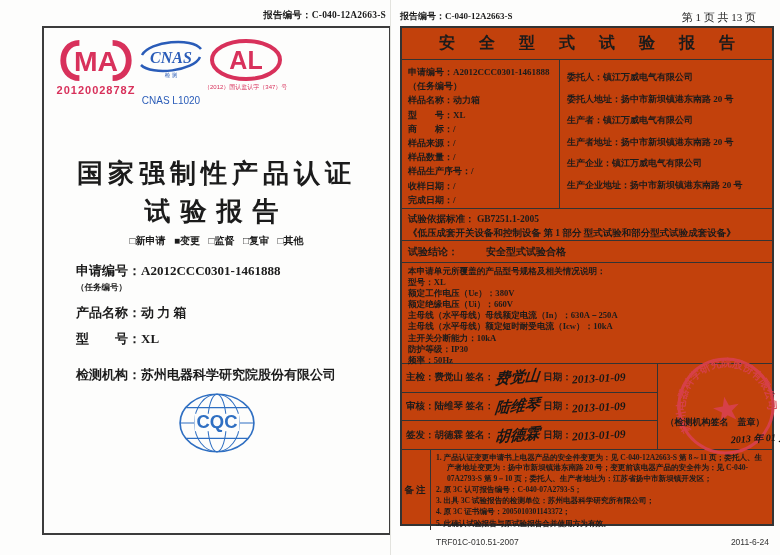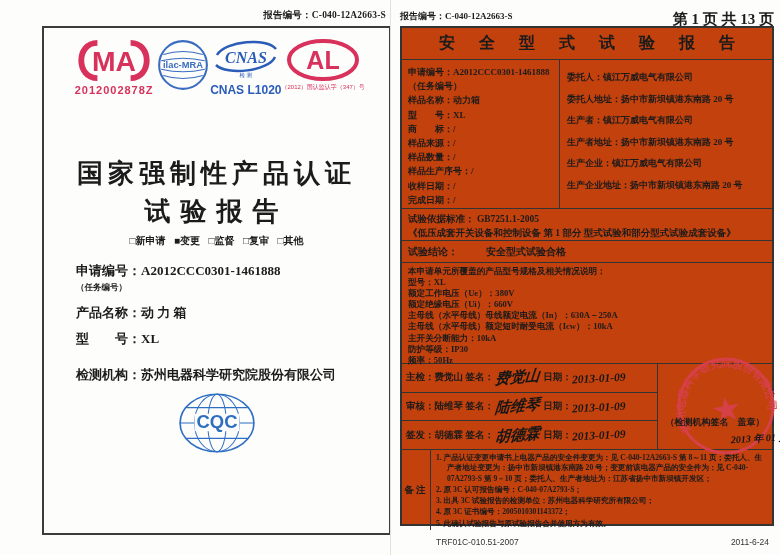--- a/index.html
+++ b/index.html
@@ -8,39 +8,39 @@
     background:#fbfbf8;color:#1b1b1b;
     font-family:"Liberation Serif","DejaVu Serif",serif;
   }
   .page{position:absolute;top:0;height:555px;background:#fdfdfc}
   #leftPage{left:0;width:390px}
   #rightPage{left:390px;width:390px;border-left:1px solid #e3e3de}
 
   
   .l-report{position:absolute;top:9px;right:4px;font-size:9.5px;font-weight:bold;letter-spacing:.2px}
   .l-box{position:absolute;left:42px;top:26px;width:345px;height:505px;border:2px solid #3c3c3c;background:#fdfdfc}
-  .logo-row{position:absolute;top:10px;left:10px;right:6px;display:flex;justify-content:center;align-items:flex-start}
+  .logo-row{position:absolute;top:10px;left:10px;right:6px;display:flex;justify-content:flex-start;align-items:flex-start}
   .logo-stack{display:flex;flex-direction:column;align-items:center}
   .logo-sub-red{color:#d8315b;font-size:11px;font-weight:bold;font-family:"Liberation Sans",sans-serif;letter-spacing:1px;margin-top:1px}
   .logo-sub-red-sm{color:#d8315b;font-size:6px;font-family:"Liberation Sans",sans-serif;margin-top:1px;white-space:nowrap}
-  .logo-sub-blue{color:#2a5cb8;font-size:12px;font-weight:bold;font-family:"Liberation Sans",sans-serif;margin-top:4px}
+  .logo-sub-blue{color:#2a5cb8;font-size:10px;font-weight:normal;font-family:"Liberation Sans",sans-serif;margin-top:16px}
   .logo-mini-blue{color:#2a5cb8;font-size:5.5px;font-family:"Liberation Sans",sans-serif;margin-top:-2px}
   .l-title1{position:absolute;top:128px;width:100%;text-align:center;font-size:26px;letter-spacing:5px;font-weight:600}
   .l-title2{position:absolute;top:166px;width:100%;text-align:center;font-size:26px;letter-spacing:10px;font-weight:600}
   .l-checks{position:absolute;top:206px;width:100%;text-align:center;font-size:10px;font-weight:bold}
   .l-checks span{margin:0 3px}
   .l-fields{position:absolute;top:234px;left:32px;right:8px;font-size:13px;font-weight:bold}
   .f-note{font-size:8.5px;margin:2px 0 10px}
   .f-gap1{margin-bottom:8px}
   .f-gap2{margin-bottom:18px}
   .l-cqc{position:absolute;top:364px;width:100%;display:flex;justify-content:center}
 
   
   .r-report{position:absolute;top:10px;left:9px;font-size:9px;font-weight:bold}
-  .r-page-no{position:absolute;top:10px;right:7px;font-size:15px;font-weight:bold}
+  .r-page-no{position:absolute;top:10px;right:25px;font-size:11px;font-weight:normal}
   .r-box{position:absolute;left:9px;top:26px;width:374px;height:500px;border:2px solid #333;background:#c2410c;
          display:flex;flex-direction:column;box-sizing:border-box}
   .r-title{height:31px;min-height:31px;border-bottom:1.5px solid #333;display:flex;align-items:center;justify-content:center;
            font-size:16px;font-weight:bold;letter-spacing:10px;text-indent:10px}
   .r-info{height:148px;min-height:148px;display:flex;border-bottom:1.5px solid #333;font-size:9px;font-weight:bold}
   .r-info-l{width:158px;border-right:1.5px solid #333;padding:5px 3px 0 6px;line-height:14.2px;box-sizing:border-box}
   .r-info-r{flex:1;padding:7px 4px 0 7px;line-height:21.5px}
   .r-std{height:32px;min-height:32px;border-bottom:1.5px solid #333;font-size:9.5px;font-weight:bold;padding:3px 6px 0;line-height:14px;box-sizing:border-box}
   .r-concl{height:21px;min-height:21px;border-bottom:1.5px solid #333;font-size:10px;font-weight:bold;display:flex;align-items:center;padding:0 6px}
   .r-concl .val{margin-left:28px}
@@ -74,27 +74,20 @@
 
       <div class="logo-stack">
         <svg width="84" height="45" viewBox="0 0 86 46">
           <path d="M26 5 C 4 5 4 41 26 41" fill="none" stroke="#d8315b" stroke-width="6"></path>
           <path d="M60 5 C 82 5 82 41 60 41" fill="none" stroke="#d8315b" stroke-width="6"></path>
           <text x="43" y="34" text-anchor="middle" font-size="29" font-weight="bold" fill="#d8315b" font-family="Liberation Sans, sans-serif">MA</text>
         </svg>
         <div class="logo-sub-red">2012002878Z</div>
       </div>
 
-      <div class="logo-stack">
-        <svg width="54" height="54" viewBox="0 0 52 52">
-          <circle cx="26" cy="26" r="23" fill="none" stroke="#3a6cc0" stroke-width="2"></circle>
-          <path d="M7 16 Q26 10 45 16 M5 22 Q26 17 47 22 M5 30 Q26 35 47 30 M7 36 Q26 42 45 36" stroke="#3a6cc0" fill="none" stroke-width="1"></path>
-          <text x="26" y="29" text-anchor="middle" font-size="9" font-weight="bold" fill="#3a6cc0" font-family="Liberation Sans, sans-serif">ilac-MRA</text>
-        </svg>
-      </div>
 
       <div class="logo-stack">
         <svg width="66" height="36" viewBox="0 0 66 34">
           <path d="M4 16 C 12 2 54 -2 63 10" fill="none" stroke="#2a5cb8" stroke-width="2.5"></path>
           <path d="M62 18 C 56 32 14 37 3 26" fill="none" stroke="#2a5cb8" stroke-width="2.5"></path>
           <text x="33" y="24" text-anchor="middle" font-size="16" font-weight="bold" font-style="italic" fill="#2a5cb8" font-family="Liberation Serif, serif">CNAS</text>
         </svg>
         <div class="logo-mini-blue">检 测</div>
         <div class="logo-sub-blue">CNAS L1020</div>
       </div>

